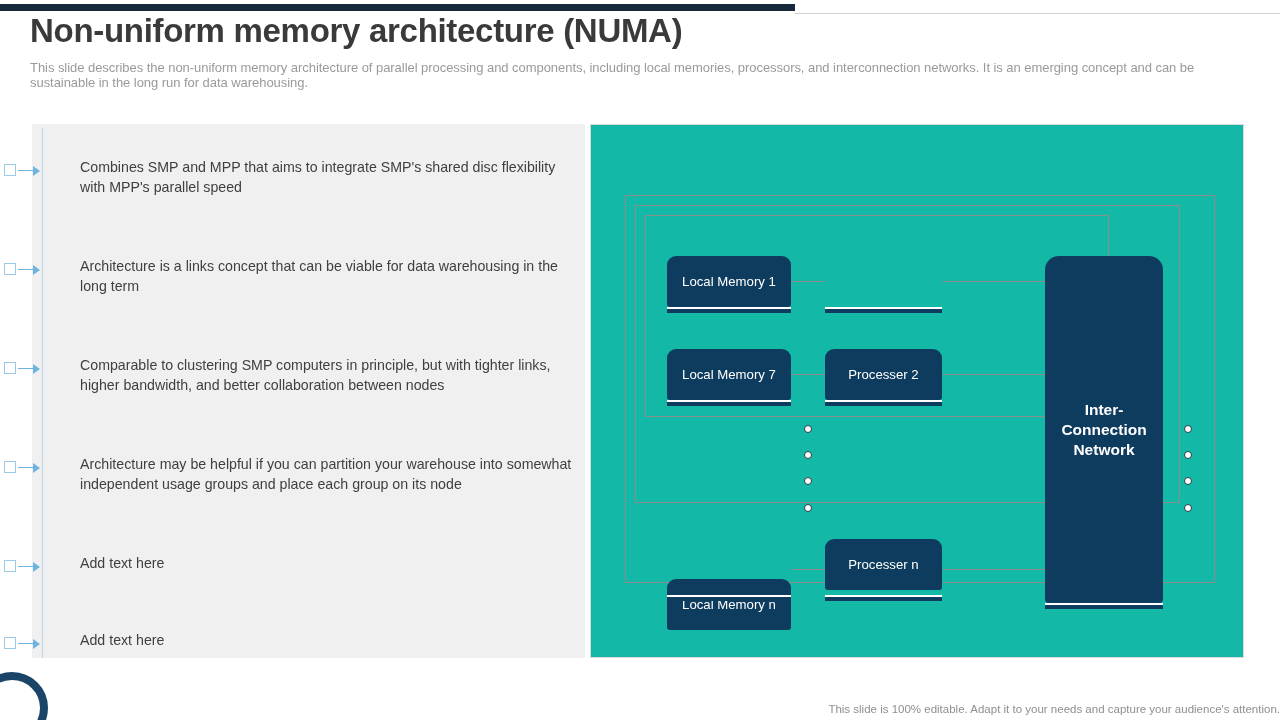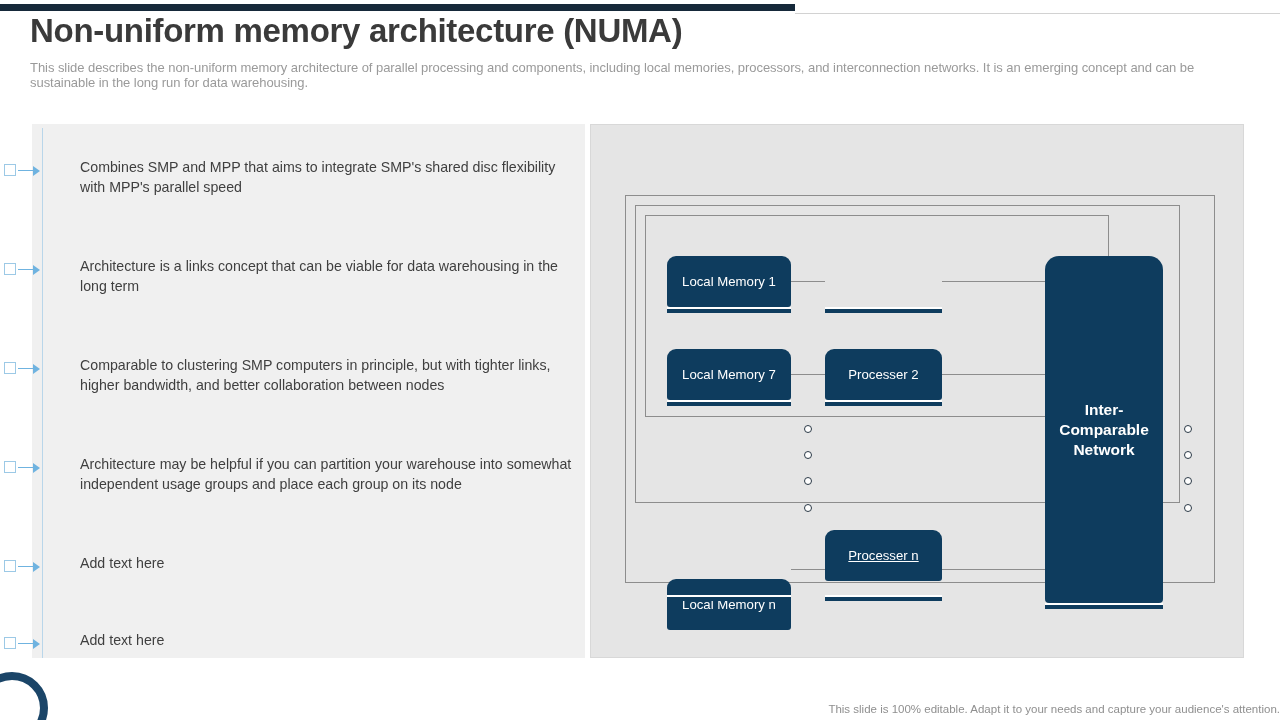--- a/index.html
+++ b/index.html
@@ -71,21 +71,21 @@
     position: absolute; left: 80px; top: -4px;
     width: 500px;
     font-size: 14.2px; line-height: 19.5px;
     color: #3f3f3f;
   }
 
   
   .right-panel {
     position: absolute; left: 590px; top: 124px;
     width: 654px; height: 534px;
-    background: #e5e5e5; border: 1px solid #d8d8d8;
+    background: #14b8a6; border: 1px solid #d8d8d8;
   }
 
   
   .frame { position: absolute; border: 1px solid #8d8d8d; background: transparent; }
   .frame-outer { left: 34px;  top: 70px;  width: 590px; height: 388px; }
   .frame-mid   { left: 44px;  top: 80px;  width: 545px; height: 298px; }
   .frame-inner { left: 54px;  top: 90px;  width: 464px; height: 202px; }
 
   
   .conn { position: absolute; background: #8d8d8d; }
@@ -231,28 +231,28 @@
     </div>
     <div class="node-base" style="left:76px; top:470px; width:124px;"></div>
 
     <div class="node-base" style="left:234px; top:182px; width:117px;"></div>
 
     <div class="node" style="left:234px; top:224px; width:117px; height:51px;">
       <span class="node-label">Processer 2</span>
     </div>
     <div class="node-base" style="left:234px; top:275px; width:117px;"></div>
 
-    <div class="node" style="left:234px; top:405px; width:117px; height:51px;text-decoration:underline;">
+    <div class="node" style="left:234px; top:414px; width:117px; height:51px;">
       <span class="node-label">Processer n</span>
     </div>
     <div class="node-base" style="left:234px; top:470px; width:117px;"></div>
 
     <div class="node node-net" style="left:454px; top:131px; width:118px; height:347px;">
       <span class="node-label" style="white-space:pre-line;">Inter-
-Comparable
+Connection
 Network</span>
     </div>
     <div class="node-base" style="left:454px; top:478px; width:118px;"></div>
 
     <div class="dot" style="left:213px; top:300px;"></div>
     <div class="dot" style="left:213px; top:326px;"></div>
     <div class="dot" style="left:213px; top:352px;"></div>
     <div class="dot" style="left:213px; top:379px;"></div>
 
     <div class="dot" style="left:593px; top:300px;"></div>

